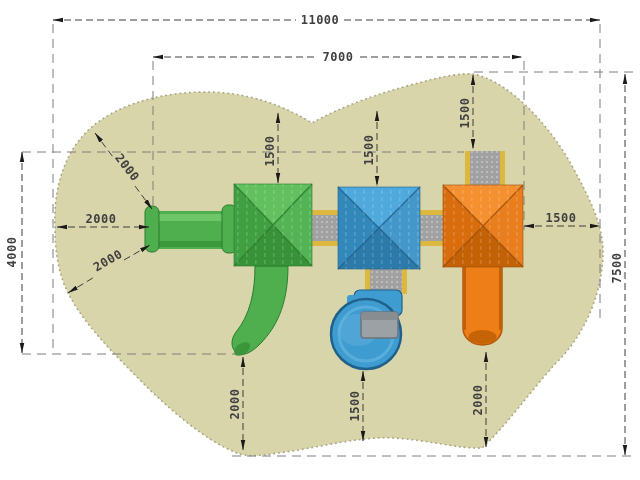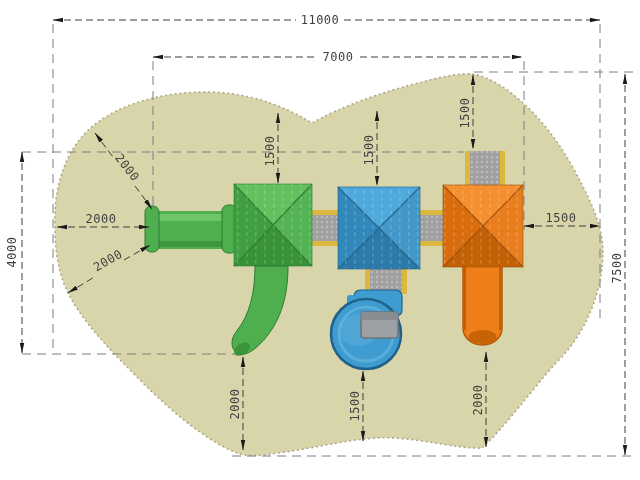--- a/index.html
+++ b/index.html
@@ -1,17 +1,17 @@
 <!DOCTYPE html>
 <html><head>
 <meta charset="utf-8">
 <style>
   html,body{margin:0;padding:0;background:#ffffff;}
   #canvas{position:relative;width:640px;height:480px;background:#ffffff;overflow:hidden;
-          font-family:"DejaVu Sans Mono","Liberation Mono",monospace;}
+          font-family:"DejaVu Sans Mono","Liberation Mono",monospace;font-weight:bold;}
   svg text{fill:#3f3f3f;font-family:"DejaVu Sans Mono","Liberation Mono",monospace;
            font-size:12px;letter-spacing:0.5px;}
   .dim{stroke:#3d3d3d;stroke-width:1;fill:none;stroke-dasharray:7 4;}
   .guide{stroke:#7e7e7e;stroke-width:1;fill:none;stroke-dasharray:9 6;}
   .ridge{stroke-width:1.3;fill:none;opacity:0.9;}
 </style>
 </head>
 <body>
 
 <div id="canvas">

